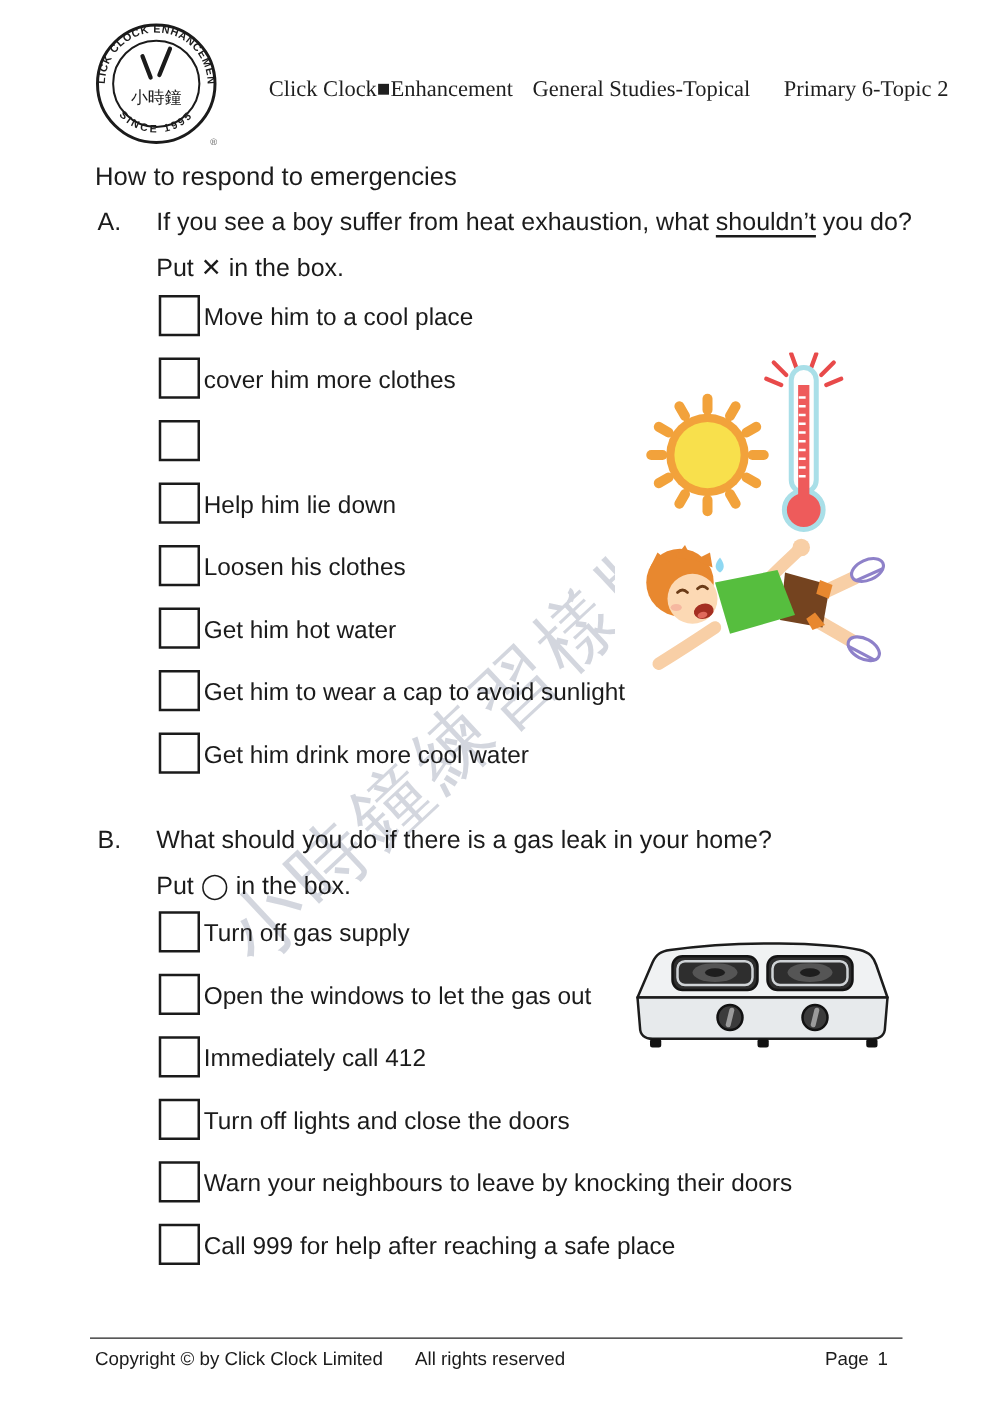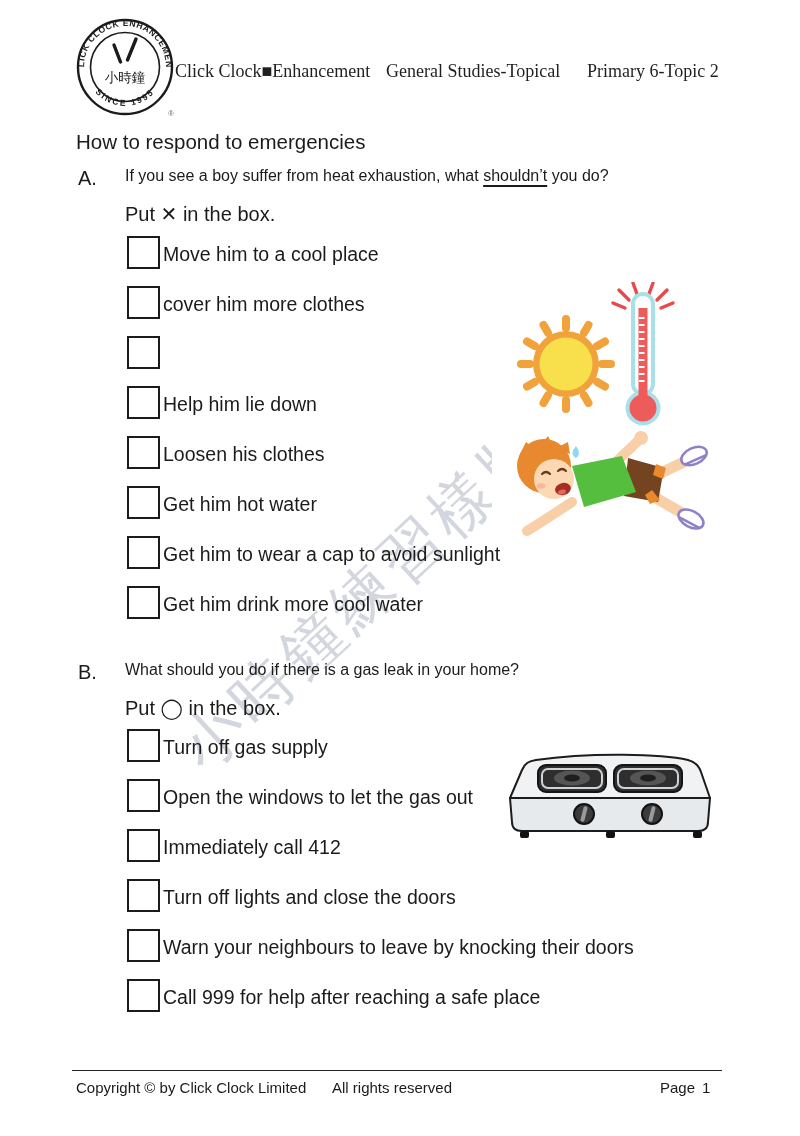--- a/index.html
+++ b/index.html
@@ -2,25 +2,25 @@
 <html><head>
 <meta charset="utf-8">
 <style>
   html,body{margin:0;padding:0;}
   body{
     width:800px;height:1136px;background:#ffffff;position:relative;overflow:hidden;
     font-family:"Liberation Sans",sans-serif;color:#1b1b1b;
   }
   .abs{position:absolute;}
   .z2{z-index:2;}
-  .serif{font-family:"Liberation Serif",serif;}
+  .serif{font-family:"Liberation Serif",serif;margin-left:40px;}
   .hdr-text{top:61px;font-size:18px;white-space:nowrap;color:#1f1f1f;}
   .page-title{left:76px;top:130px;font-size:20.5px;}
   .q-letter{font-size:20px;}
-  .q-text{font-size:16px;white-space:pre;}
+  .q-text{font-size:20px;white-space:pre;}
   .underl{text-decoration:underline;text-underline-offset:4px;text-decoration-thickness:1.5px;}
   .instr{font-size:20px;white-space:pre;}
   .sym{font-family:"DejaVu Sans",sans-serif;}
   .opt{position:absolute;left:127px;display:flex;align-items:center;gap:3px;z-index:2;}
   .cb{width:33px;height:33px;border:2.5px solid #1b1b1b;box-sizing:border-box;background:#fff;flex:0 0 auto;}
   .olabel{font-size:19.5px;white-space:nowrap;padding-top:3px;}
   .watermark{
     left:190px;top:716px;font-size:62px;letter-spacing:6px;color:#b6bcc9;opacity:.6;
     transform:rotate(-43deg);transform-origin:left center;white-space:nowrap;z-index:0;
     font-family:"DejaVu Sans",sans-serif;

